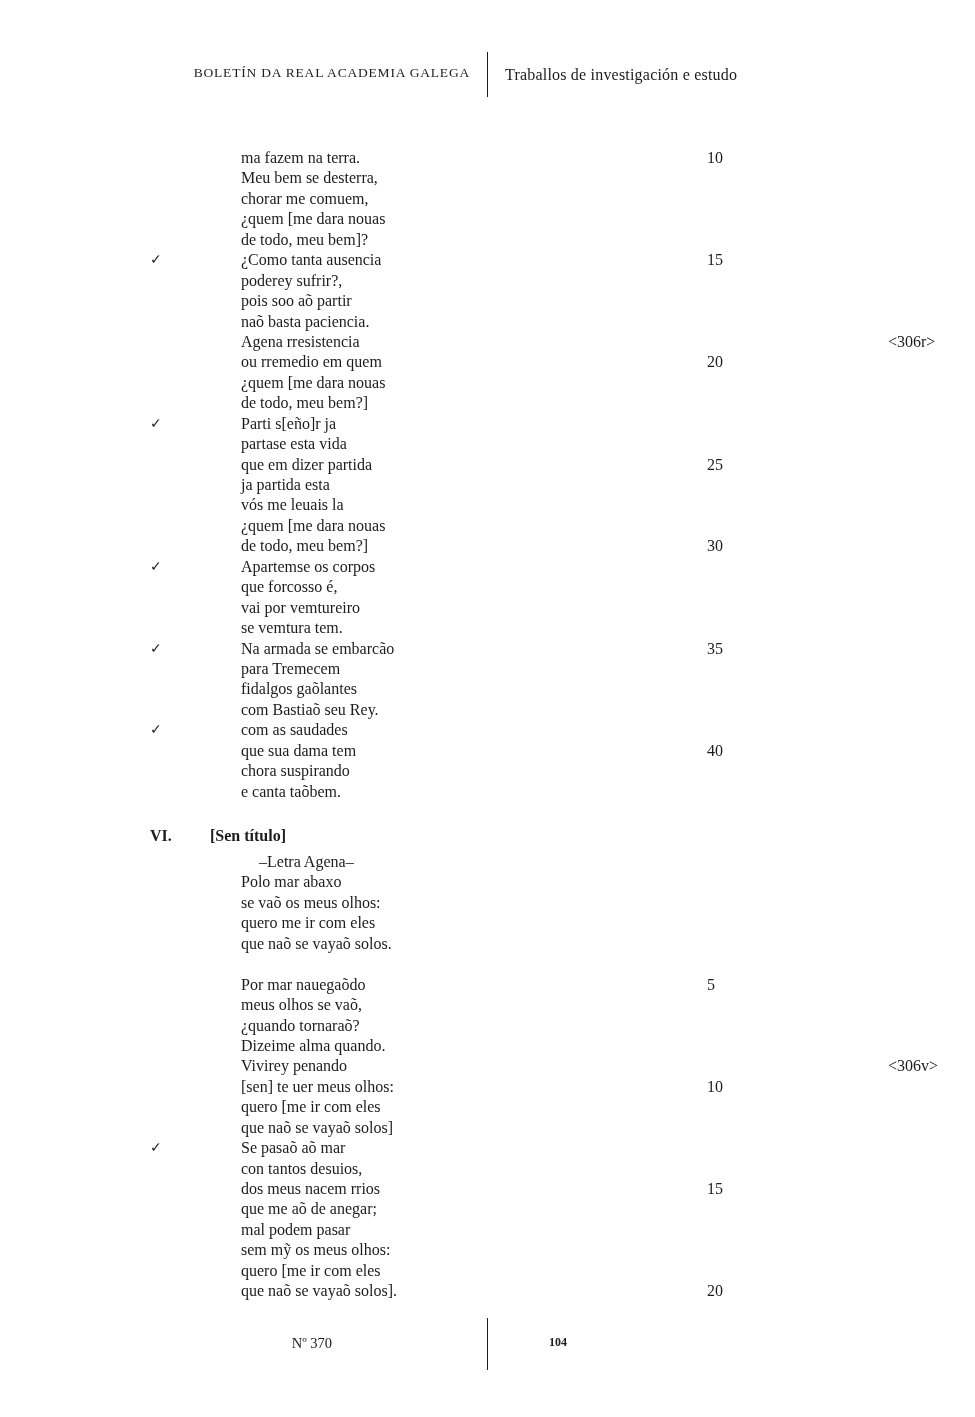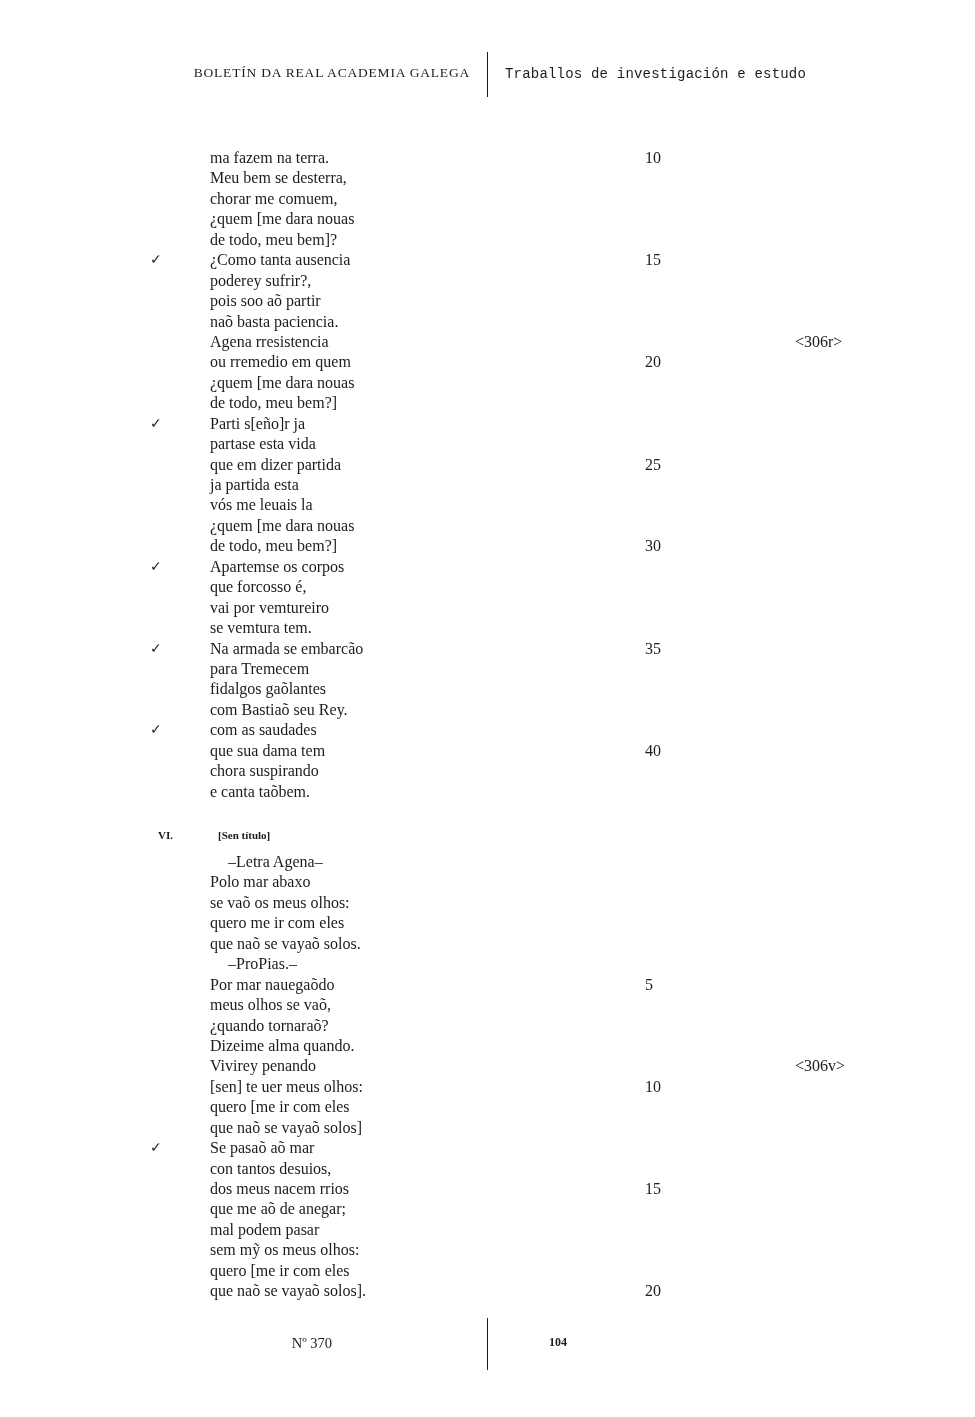--- a/index.html
+++ b/index.html
@@ -14,41 +14,41 @@
 
   
   .header { position: absolute; top: 52px; left: 0; width: 975px; height: 45px; }
   .header .rule { position: absolute; left: 487px; top: 0; width: 1px; height: 45px; background: #1c1c1c; }
   .header .journal {
     position: absolute; right: 505px; top: 13px;
     font-size: 13.5px; letter-spacing: 0.8px; white-space: nowrap;
   }
   .header .section {
     position: absolute; left: 505px; top: 14px;
-    font-size: 14px; letter-spacing: 0.2px; white-space: nowrap; font-family: Liberation Mono, monospace;
+    font-size: 16px; letter-spacing: 0.2px; white-space: nowrap;
   }
 
   
   .content { position: absolute; top: 148px; left: 150px; width: 765px; }
   .line {
     display: grid;
     grid-template-columns: 60px 435px 150px 120px;
     height: 20.45px; line-height: 20.45px;
-    font-size: 16px; white-space: nowrap;
+    font-size: 16px; white-space: nowrap; gap: 31px;
   }
   .line .check  { font-size: 14px; line-height: 20.45px; }
   .line .text.indented { padding-left: 18px; }
   .line .num    { text-align: left; }
   .line .margin { text-align: left; }
 
   .section-heading {
     display: grid; grid-template-columns: 60px auto;
     margin-top: 23px; margin-bottom: 6px;
     height: 21px; line-height: 21px;
-    font-size: 11px; font-weight: bold; white-space: nowrap; margin-left: 8px;
+    font-size: 16px; font-weight: bold; white-space: nowrap;
   }
 
   
   .footer { position: absolute; top: 1318px; left: 0; width: 837px; height: 52px; }
   .footer .rule { position: absolute; left: 487px; top: 0; width: 1px; height: 52px; background: #1c1c1c; }
   .footer .issue { position: absolute; right: 505px; top: 17px; font-size: 14.5px; white-space: nowrap; }
   .footer .pagenum { position: absolute; left: 505px; top: 17px; font-size: 12px; font-weight: bold; margin-left: 44px; }
 </style>
 </head>
 <body style="color: rgb(28, 28, 28); background: rgb(255, 255, 255);">
@@ -328,21 +328,20 @@
 
         <div class="line">
           <span class="check" style="visibility: hidden;">✓</span>
           <span class="text">que naõ se vayaõ solos.</span>
           <span class="num"></span>
           <span class="margin"></span>
         </div>
 
         <div class="line">
           <span class="check" style="visibility: hidden;">✓</span>
-          <span class="text indented">–ProPias.–</span>
           <span class="num"></span>
           <span class="margin"></span>
         </div>
 
         <div class="line">
           <span class="check" style="visibility: hidden;">✓</span>
           <span class="text">Por mar nauegaõdo</span>
           <span class="num">5</span>
           <span class="margin"></span>
         </div>

